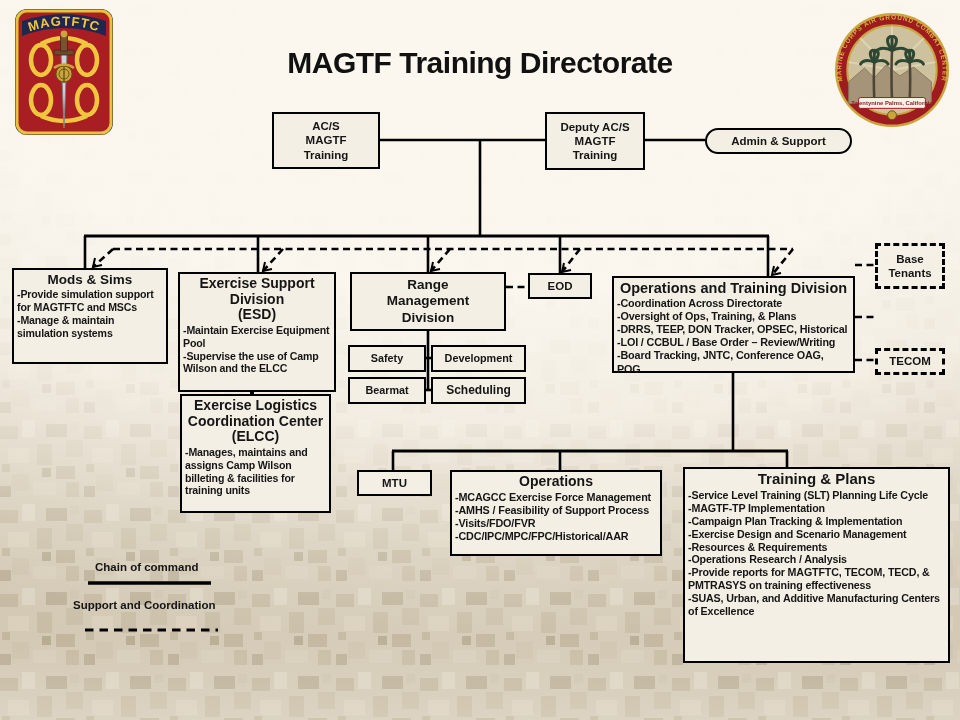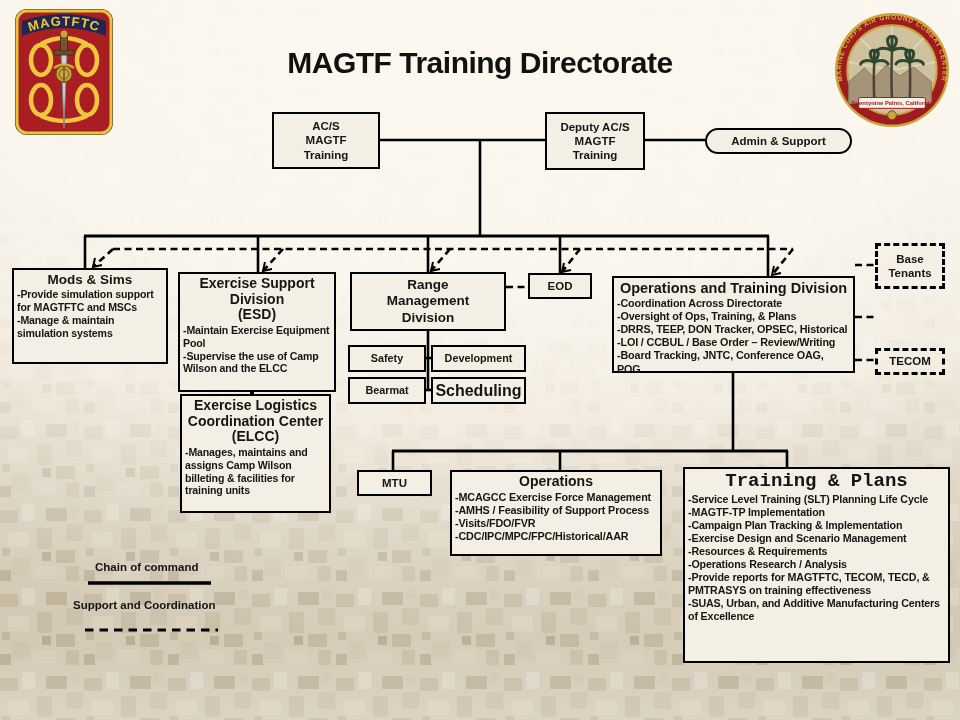--- a/index.html
+++ b/index.html
@@ -250,21 +250,21 @@
 
   <div class="box lab" style="left:348px;top:345px;width:78px;height:27px;font-size:10.8px;">
     <span>Safety</span>
   </div>
   <div class="box lab" style="left:431px;top:345px;width:95px;height:27px;font-size:10.8px;">
     <span>Development</span>
   </div>
   <div class="box lab" style="left:348px;top:377px;width:78px;height:27px;font-size:10.8px;">
     <span>Bearmat</span>
   </div>
-  <div class="box lab" style="left:431px;top:377px;width:95px;height:27px;font-size:16px;">
+  <div class="box lab" style="left:431px;top:377px;width:95px;height:27px;font-size:12px;">
     <span>Scheduling</span>
   </div>
 
   <div class="box" style="left:180px;top:394px;width:151px;height:119px;">
     <div class="bt" style="font-size:14px;">
         <div class="li">Exercise Logistics</div>
         <div class="li">Coordination Center</div>
         <div class="li">(ELCC)</div>
       </div>
     <div class="body">
@@ -290,21 +290,21 @@
     <div class="bt" style="font-size:14px;">Operations</div>
     <div class="body" style="font-size:10.8px;">
         <div class="li">-MCAGCC Exercise Force Management</div>
         <div class="li">-AMHS / Feasibility of Support Process</div>
         <div class="li">-Visits/FDO/FVR</div>
         <div class="li">-CDC/IPC/MPC/FPC/Historical/AAR</div>
       </div>
   </div>
 
   <div class="box" style="left:683px;top:467px;width:267px;height:196px;">
-    <div class="bt" style="font-size:19px;font-family:Liberation Mono, monospace;">Training &amp; Plans</div>
+    <div class="bt" style="font-size:15px;">Training &amp; Plans</div>
     <div class="body" style="font-size:10.7px;">
         <div class="li">-Service Level Training (SLT) Planning Life Cycle</div>
         <div class="li">-MAGTF-TP Implementation</div>
         <div class="li">-Campaign Plan Tracking &amp; Implementation</div>
         <div class="li">-Exercise Design and Scenario Management</div>
         <div class="li">-Resources &amp; Requirements</div>
         <div class="li">-Operations Research / Analysis</div>
         <div class="li">-Provide reports for MAGTFTC, TECOM, TECD, &amp; PMTRASYS on training effectiveness</div>
         <div class="li">-SUAS, Urban, and Additive Manufacturing Centers of Excellence</div>
       </div>

